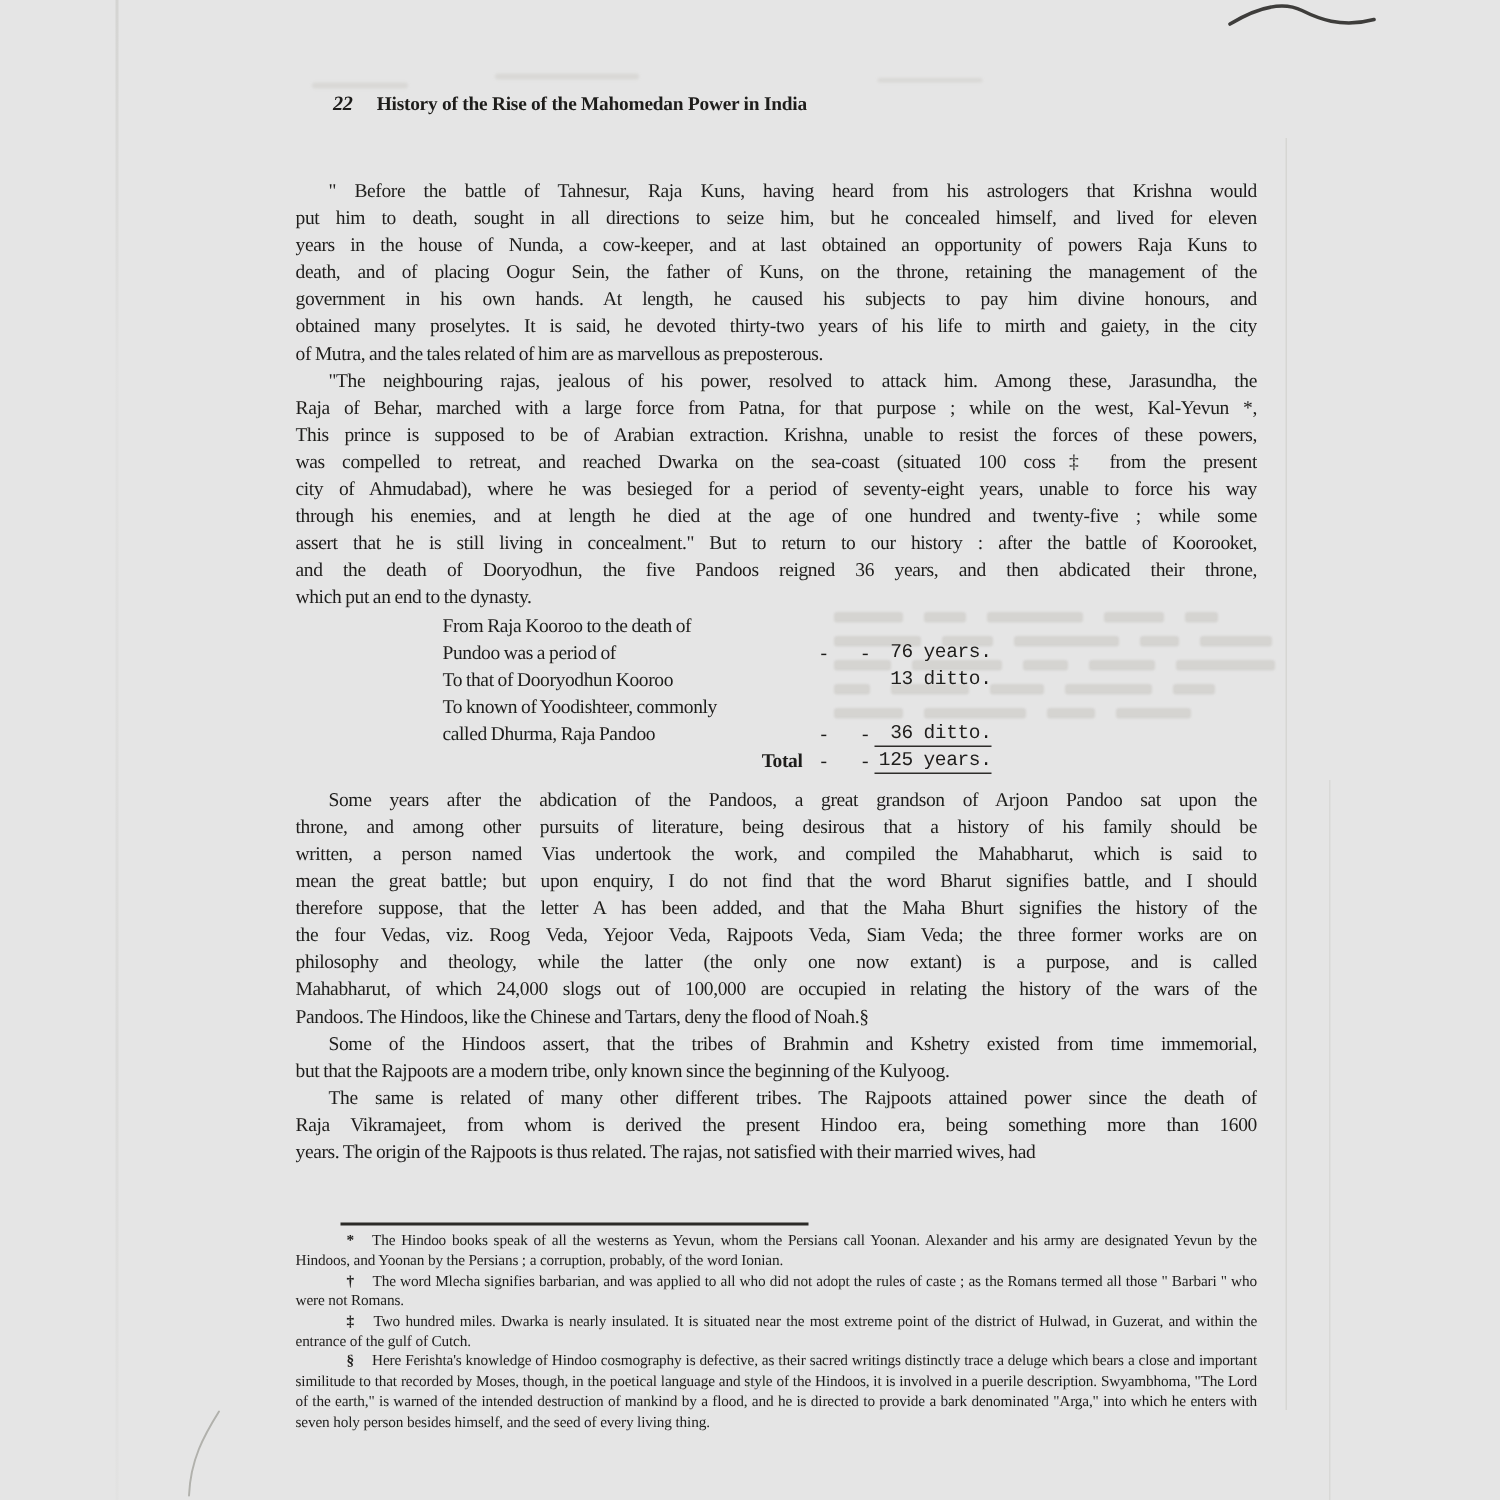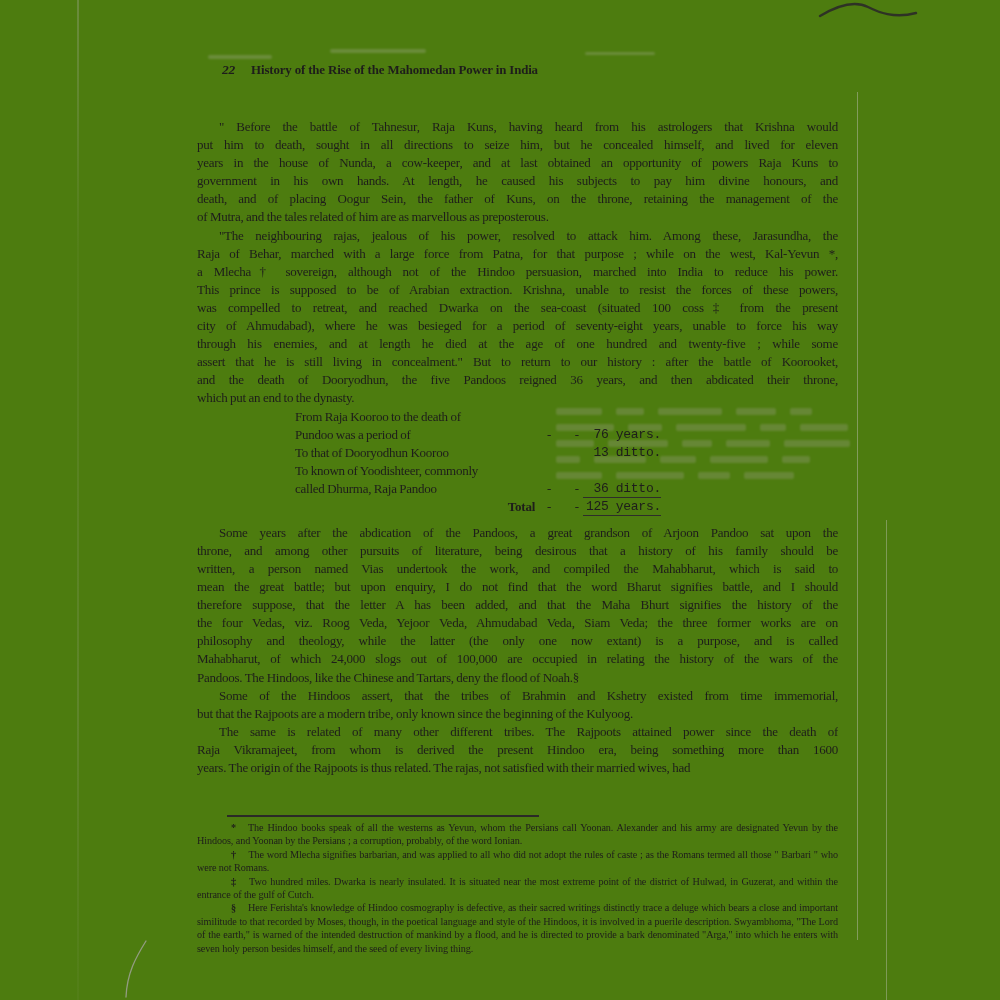--- a/index.html
+++ b/index.html
@@ -1,17 +1,17 @@
 <!DOCTYPE html>
 <html><head>
 <meta charset="utf-8">
 <style>
   html,body{margin:0;padding:0;background:#ffffff;}
   body{width:1000px;height:1000px;position:relative;font-family:"Liberation Serif",serif;color:#1e1d1b;}
-  .sheet{position:absolute;inset:0;background:#4d7c0f;overflow:hidden;}
+  .sheet{position:absolute;inset:0;background:#e5e5e5;overflow:hidden;}
 
   
   .edge-left{position:absolute;left:77px;top:0;width:2px;height:1000px;
     background:linear-gradient(180deg,rgba(175,175,168,.30),rgba(175,175,168,.06) 25%,rgba(175,175,168,.18) 70%,rgba(175,175,168,.05));}
   .edge-right1{position:absolute;left:857px;top:92px;width:1px;height:848px;background:rgba(195,195,188,.45);}
   .edge-right2{position:absolute;left:886px;top:520px;width:1px;height:480px;background:rgba(200,200,194,.40);}
   .smudge{position:absolute;background:#b9b7ae;filter:blur(1.2px);opacity:.28;border-radius:2px;}
   .smudge.a{left:208px;top:55px;width:64px;height:4px;}
   .smudge.b{left:330px;top:49px;width:96px;height:4px;}
   .smudge.c{left:585px;top:52px;width:70px;height:3px;}
@@ -99,28 +99,28 @@
   <div class="header">
     <span class="pagenum">22</span><span class="runtitle">History of the Rise of the Mahomedan Power in India</span>
   </div>
 
   <div class="main">
     <div id="paras-before">
         <div>
           <div class="line first">" Before the battle of Tahnesur, Raja Kuns,  having heard from his astrologers that Krishna would</div>
           <div class="line">put him to death, sought in all directions to seize him, but he concealed himself, and lived for eleven</div>
           <div class="line">years in the house of Nunda, a cow-keeper, and at last obtained an opportunity of powers Raja Kuns to</div>
+          <div class="line">death, and of placing Oogur Sein, the father of Kuns, on the throne, retaining the management of the</div>
           <div class="line">government in his own hands. At length, he caused his subjects to pay him divine honours, and</div>
-          <div class="line">death, and of placing Oogur Sein, the father of Kuns, on the throne, retaining the management of the</div>
+          <div class="line">obtained many proselytes. It is said, he devoted thirty-two years of his life to mirth and gaiety, in the city</div>
           <div class="line last">of Mutra, and the tales related of him are as marvellous as preposterous.</div>
         </div>
         <div>
           <div class="line first">"The neighbouring rajas, jealous of his power, resolved to attack him. Among these, Jarasundha, the</div>
           <div class="line">Raja of Behar, marched with a large  force from Patna, for that purpose ; while on the west, Kal-Yevun *,</div>
-          <div class="line">a Mlecha† sovereign, although not of the Hindoo persuasion, marched into India to reduce his power.</div>
           <div class="line">This prince is supposed to be of Arabian extraction. Krishna, unable to resist the forces of these powers,</div>
           <div class="line">was  compelled to retreat, and reached Dwarka on the sea-coast (situated 100 coss‡ from the present</div>
           <div class="line">city of Ahmudabad), where he was besieged for a period of seventy-eight years, unable  to force his way</div>
           <div class="line">through his enemies, and at length  he died at the age of one hundred and twenty-five ; while some</div>
           <div class="line">assert that he is still living in concealment." But to return to our history : after the battle of Koorooket,</div>
           <div class="line">and the death of Dooryodhun, the five Pandoos reigned 36 years, and then abdicated their throne,</div>
           <div class="line last">which put an end to the dynasty.</div>
         </div>
       </div>
     <div class="table" id="chron-table">
@@ -155,21 +155,21 @@
           <span class="cell val rule">125 years.</span>
         </div>
       </div>
     <div id="paras-after">
         <div>
           <div class="line first">Some years after the abdication of the Pandoos, a great grandson of Arjoon Pandoo sat upon the</div>
           <div class="line">throne, and among other pursuits of literature, being desirous that a history of his family should be</div>
           <div class="line">written, a person named Vias undertook the work, and compiled the Mahabharut, which is said to</div>
           <div class="line">mean the great battle; but upon enquiry, I do not find that the word Bharut signifies battle, and I should</div>
           <div class="line">therefore suppose, that the letter A has been added, and that the Maha Bhurt signifies the history of the</div>
-          <div class="line">the four Vedas, viz. Roog Veda, Yejoor Veda, Ahmudabad Veda, Siam Veda; the three former works are on</div>
+          <div class="line">the four Vedas, viz. Roog Veda, Yejoor Veda, Rajpoots Veda, Siam Veda; the three former works are on</div>
           <div class="line">philosophy and theology, while the latter (the only one now extant) is a purpose, and is called</div>
           <div class="line">Mahabharut, of which 24,000 slogs out of 100,000 are occupied in relating the history of the wars of the</div>
           <div class="line last">Pandoos. The Hindoos, like the Chinese and Tartars, deny the flood of Noah.§</div>
         </div>
         <div>
           <div class="line first">Some of the Hindoos assert, that the tribes of Brahmin and Kshetry existed from time immemorial,</div>
           <div class="line last">but that the Rajpoots are a modern tribe, only known since the beginning of the Kulyoog.</div>
         </div>
         <div>
           <div class="line first">The same is related of many other different tribes. The Rajpoots attained power since the death of</div>

